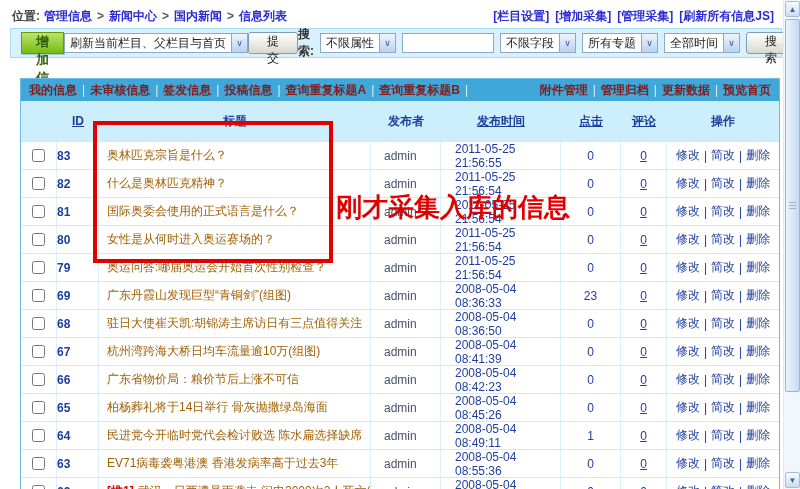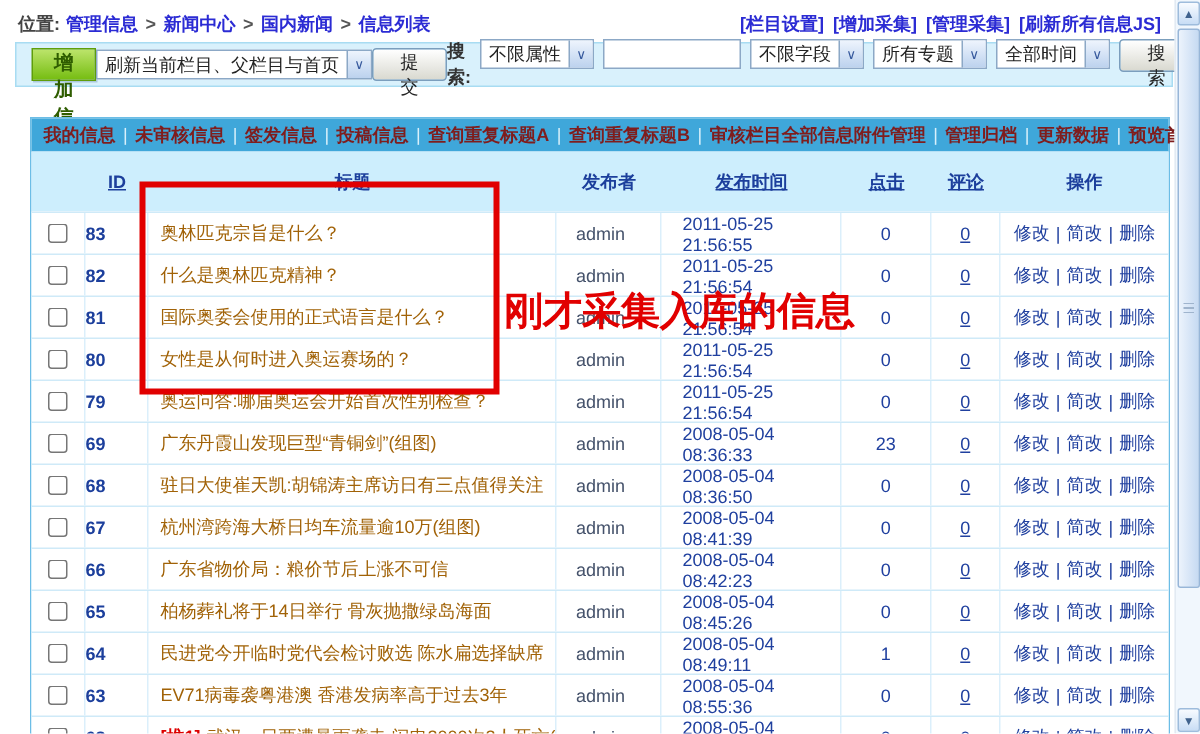--- a/index.html
+++ b/index.html
@@ -38,21 +38,21 @@
     width:16px; height:18px; margin-left:5px; font-size:9px; color:#36589c;
     background:linear-gradient(#eef4fd,#bcd2ee); border-left:1px solid #8ca8c6;
     display:flex; align-items:center; justify-content:center;
   }
   .btn {
     height:22px; padding:0 18px; font-size:12px; color:#222; cursor:pointer;
     background:linear-gradient(#ffffff,#d9d9d0); border:1px solid #7b9ebd; border-radius:3px;
     font-family:"Liberation Sans","DejaVu Sans",sans-serif;
   }
   .tb-gap { width:8px; }
-  .search-group { margin-left:auto; display:flex; align-items:flex-start; gap:6px; }
+  .search-group { margin-left:auto; display:flex; align-items:center; gap:6px; }
   .search-label { font-weight:bold; color:#333; }
   .keyword { width:92px; height:20px; border:1px solid #8ca8c6; padding:0 3px; font-size:12px; }
 
   
   .table-wrap { position:absolute; left:20px; top:78px; width:760px; border:1px solid #6cbde6; background:#fff; }
   .tabbar {
     height:22px; background:#3fa7da; display:flex; align-items:center;
     padding:0 8px; font-weight:bold; white-space:nowrap;
   }
   .tabbar a { color:#7f1d1d; }
@@ -178,21 +178,20 @@
         <span class="tab-item">
           <span class="tab-sep">|</span>
           <a>查询重复标题A</a>
         </span>
         <span class="tab-item">
           <span class="tab-sep">|</span>
           <a>查询重复标题B</a>
         </span>
         <span class="tab-item">
           <span class="tab-sep">|</span>
-          <a>审核栏目全部信息</a>
         </span>
       </span>
     <span class="tabs-right">
         <span class="tab-item">
           <a>附件管理</a>
         </span>
         <span class="tab-item">
           <span class="tab-sep">|</span>
           <a>管理归档</a>
         </span>

